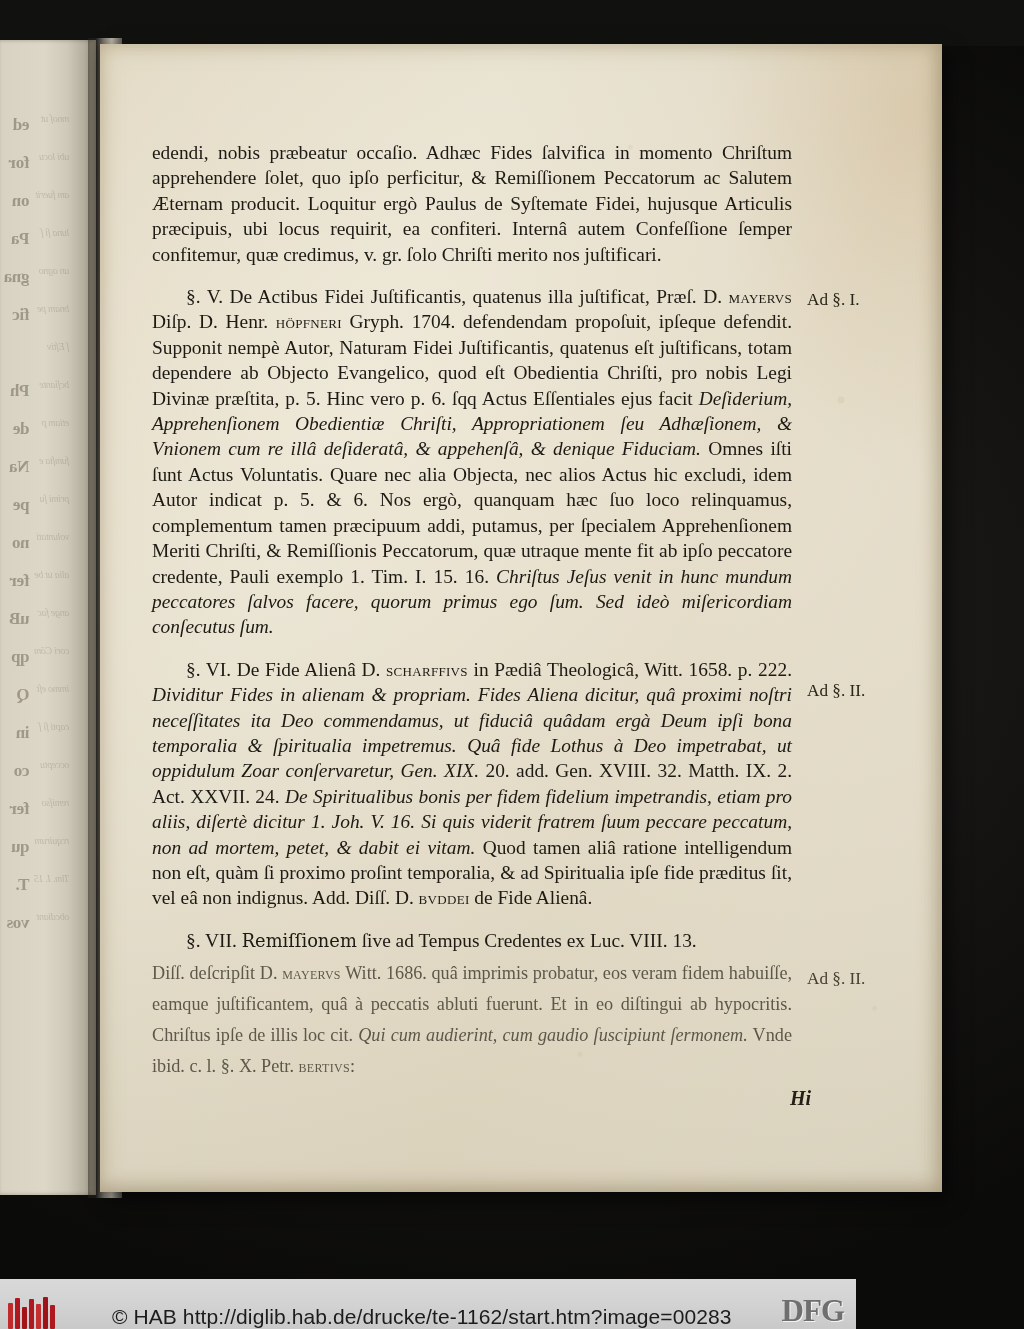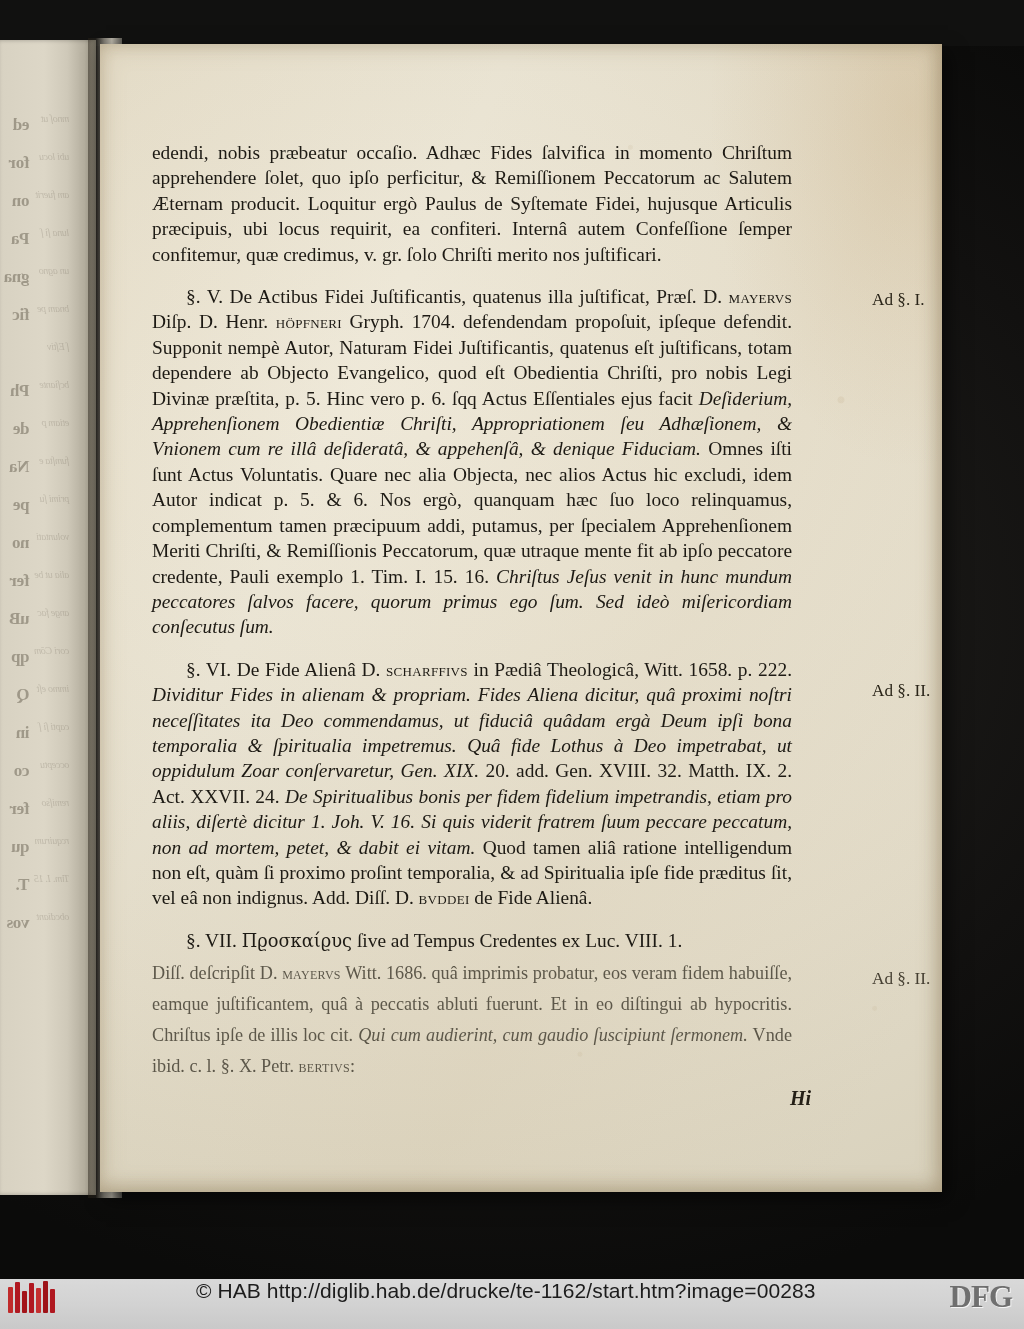--- a/index.html
+++ b/index.html
@@ -142,21 +142,21 @@
   #para-7 {
     color: rgba(42,37,27,.72);
     font-size: 18.2px;
     line-height: 31px;
     margin-top: 5px;
   }
 
   
   .margin-note {
     position: absolute;
-    left: 772px;
+    left: 707px;
     color: #2a2519;
     font-size: 17.2px;
     line-height: 20px;
     white-space: nowrap;
     font-family: "Liberation Serif", serif;
   }
   #note-1 { top: 246px; }
   #note-2 { top: 637px; }
   #note-3 { top: 925px; color: rgba(42,37,25,.85); }
 
@@ -167,24 +167,24 @@
     font-style: italic;
     font-weight: bold;
     font-size: 20px;
     color: #241f16;
   }
 
   
   #footer {
     position: absolute;
     left: 0; bottom: 0;
-    width: 1024px; height: 50px;
+    width: 856px; height: 50px;
     background: linear-gradient(180deg,#d9d9d9 0%, #d2d2d2 52%, #c9c9c9 100%);
     display: flex;
-    align-items: flex-start;
+    align-items: flex-end;
   }
   #hab-logo {
     width: 54px; height: 34px;
     margin-left: 8px;
     display: flex;
     align-items: flex-end;
     gap: 2px;
     flex: 0 0 auto;
   }
   #hab-logo i {
@@ -239,21 +239,21 @@
 
   <div id="page">
     <div id="page-texture"></div>
     <div id="foxing"></div>
     <div id="page-edges"></div>
 
     <div id="textblock">
       <p class="para" id="tp-1"><span>edendi, nobis præbeatur occaſio.  Adhæc Fides ſalvifica in momento Chriſtum apprehendere ſolet, quo ipſo perficitur, &amp; Remiſſionem Peccatorum ac Salutem Æternam producit.  Loquitur ergò Paulus de Syſtemate Fidei, hujusque Articulis præcipuis, ubi locus requirit, ea confiteri. Internâ autem Confeſſione ſemper confitemur, quæ credimus, v. gr. ſolo Chriſti merito nos juſtificari.</span></p>
       <p class="para indent" id="tp-2"><span>§. V. De Actibus Fidei Juſtificantis, quatenus illa juſtificat, Præſ. D. </span><span class="sc">mayervs</span><span> Diſp. D. Henr. </span><span class="sc">höpfneri</span><span> Gryph. 1704. defendendam propoſuit, ipſeque defendit.  Supponit nempè Autor, Naturam Fidei Juſtificantis, quatenus eſt juſtificans, totam dependere ab Objecto Evangelico, quod eſt Obedientia Chriſti, pro nobis Legi Divinæ præſtita, p. 5. Hinc vero p. 6. ſqq  Actus Eſſentiales ejus facit </span><span class="it">Deſiderium, Apprehenſionem Obedientiæ Chriſti, Appropriationem ſeu Adhæſionem, &amp; Vnionem cum re illâ deſideratâ, &amp; appehenſâ, &amp; denique Fiduciam.</span><span>  Omnes iſti ſunt Actus Voluntatis. Quare nec alia Objecta, nec alios Actus hic excludi, idem  Autor indicat p. 5. &amp; 6. Nos ergò, quanquam hæc ſuo loco relinquamus, complementum tamen præcipuum addi, putamus, per ſpecialem Apprehenſionem Meriti Chriſti, &amp; Remiſſionis Peccatorum, quæ utraque mente fit ab ipſo peccatore credente, Pauli exemplo 1. Tim. I. 15. 16. </span><span class="it">Chriſtus Jeſus venit in hunc mundum peccatores ſalvos facere, quorum primus ego ſum. Sed ideò miſericordiam conſecutus ſum.</span></p>
       <p class="para indent" id="tp-3"><span>§. VI. De Fide Alienâ D. </span><span class="sc">scharffivs</span><span> in Pædiâ Theologicâ, Witt. 1658. p. 222. </span><span class="it">Dividitur Fides in alienam &amp; propriam. Fides Aliena dicitur, quâ proximi noſtri neceſſitates ita Deo commendamus, ut fiduciâ quâdam ergà Deum ipſi bona temporalia &amp; ſpiritualia impetremus. Quâ fide Lothus à Deo impetrabat, ut oppidulum Zoar conſervaretur, Gen. XIX.</span><span> 20. add. Gen. XVIII. 32. Matth. IX. 2. Act. XXVII. 24. </span><span class="it">De Spiritualibus bonis per fidem fidelium impetrandis, etiam pro aliis, diſertè dicitur 1. Joh. V. 16. Si quis viderit fratrem ſuum peccare peccatum, non ad mortem, petet, &amp; dabit ei vitam.</span><span>  Quod tamen aliâ ratione intelligendum non eſt, quàm ſi proximo proſint temporalia, &amp; ad Spiritualia ipſe fide præditus ſit, vel eâ non indignus. Add. Diſſ. D. </span><span class="sc">bvddei</span><span> de Fide Alienâ.</span></p>
-      <p class="para indent" id="tp-4"><span>§. VII. </span><span class="gk">Πϱοσκαίϱυς</span><span> ſive ad Tempus Credentes ex Luc. VIII. 1.</span></p>
+      <p class="para indent" id="tp-4"><span>§. VII. </span><span class="gk">Remiſſionem</span><span> ſive ad Tempus Credentes ex Luc. VIII. 13.</span></p>
       <p class="para" id="para-7"><span>Diſſ. deſcripſit D. </span><span class="sc">mayervs</span><span> Witt. 1686. quâ imprimis probatur, eos veram fidem habuiſſe, eamque juſtificantem, quâ à peccatis abluti fuerunt.  Et in eo diſtingui ab hypocritis.  Chriſtus ipſe de illis loc cit.  </span><span class="it">Qui cum audierint, cum gaudio ſuscipiunt ſermonem.</span><span>  Vnde ibid. c. l. §. X. Petr. </span><span class="sc">bertivs</span><span>:</span></p>
     </div>
 
     <div class="margin-note" id="note-1">Ad §. I.</div>
     <div class="margin-note" id="note-2">Ad §. II.</div>
     <div class="margin-note" id="note-3">Ad §. II.</div>
 
     <div id="catchword">Hi</div>
   </div>
 

